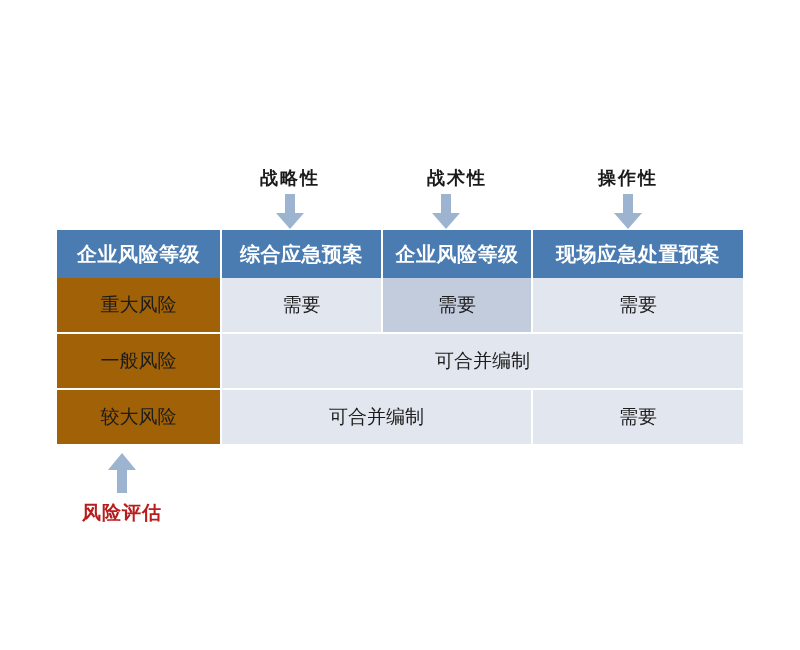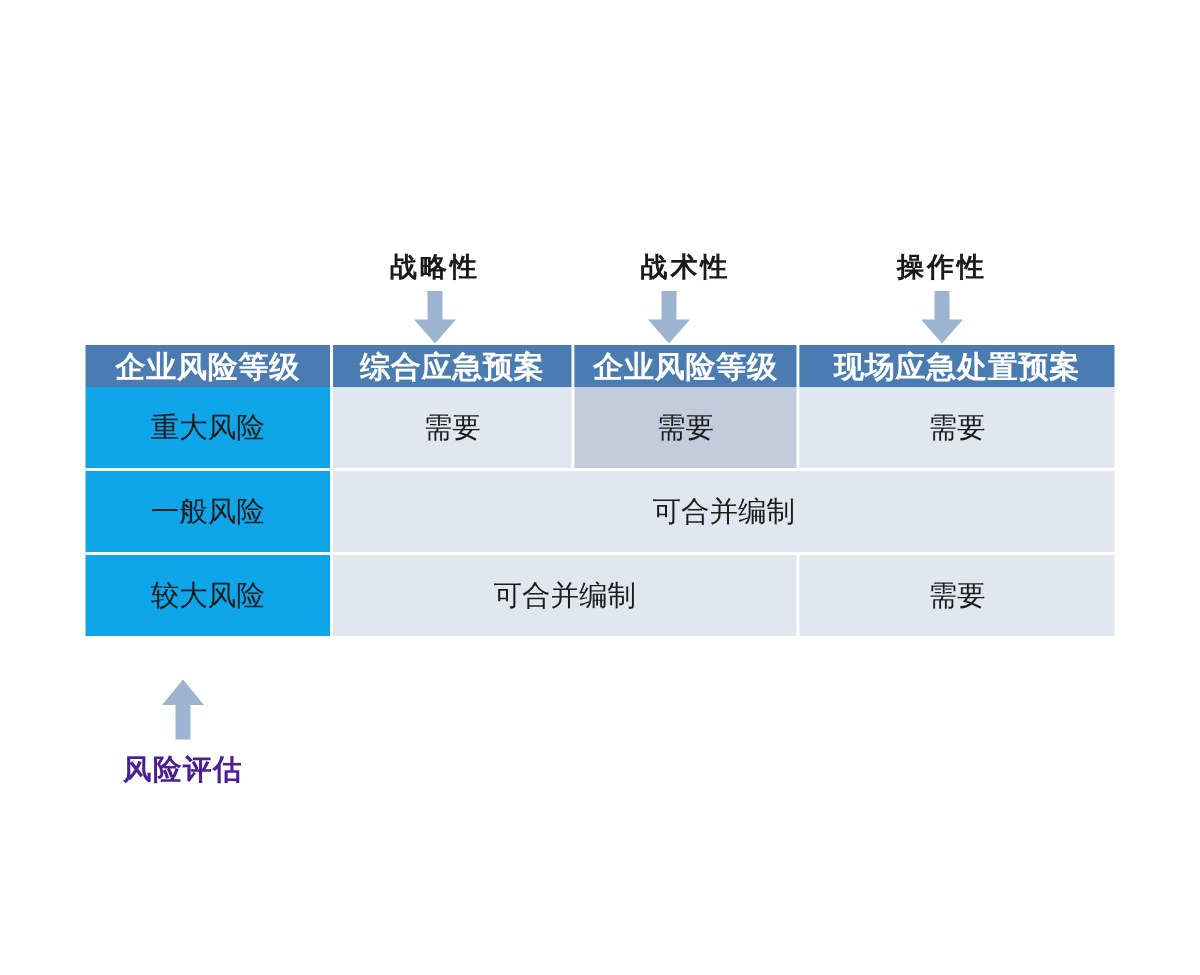--- a/index.html
+++ b/index.html
@@ -61,21 +61,21 @@
     table-layout: fixed;
   }
   #risk-table th, #risk-table td {
     padding: 0;
     margin: 0;
     text-align: center;
     vertical-align: middle;
     font-family: "Liberation Sans", "DejaVu Sans", sans-serif;
   }
   #risk-table thead th {
-    height: 28px;
+    height: 48px;
     background: #4A7CB2;
     color: #ffffff;
     font-size: 20px;
     font-weight: 700;
     letter-spacing: 0.5px;
     border-right: 2px solid #ffffff;
   }
   #risk-table thead th:last-child {
     border-right: none;
     margin-top: 28px;
@@ -91,38 +91,38 @@
     border-right: 2px solid #ffffff;
   }
   #risk-table tbody tr:last-child td {
     border-bottom: none;
   }
   #risk-table tbody td:last-child {
     border-right: none;
   }
   
   .cell-rowhead {
-    background: #0ea5e9;
+    background: #a16207;
   }
   
   .cell-normal {
     background: #e2e6ee;
   }
   
   .cell-accent {
     background: #c3ccdd;
   }
 
   
   #risk-assessment-label {
     position: absolute;
     font-family: "Liberation Serif", "DejaVu Serif", serif;
     font-size: 19px;
     font-weight: 700;
-    color: #4c1d95;
+    color: #b91c1c;
     letter-spacing: 1px;
     white-space: nowrap;
     transform: translateX(-50%);
   }
 </style>
 </head>
 <body>
 
 <div id="stage">
 

